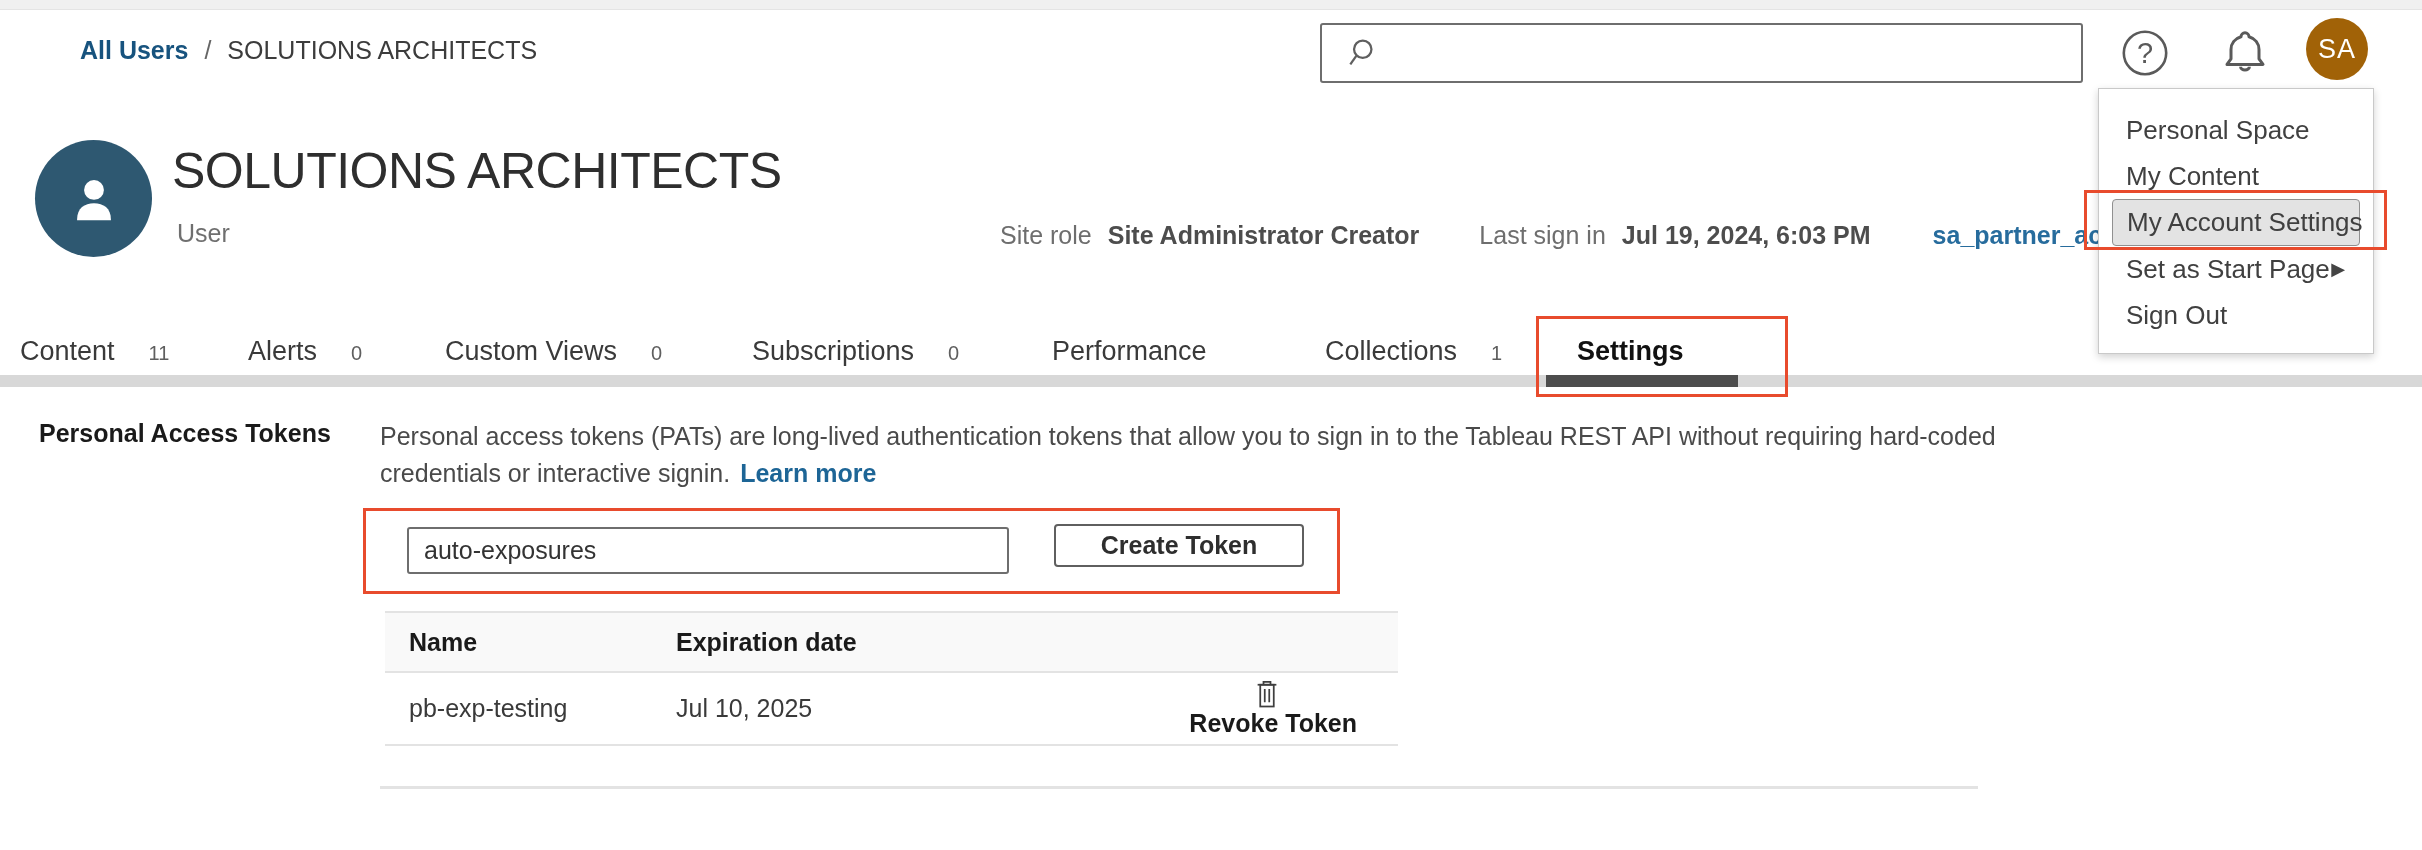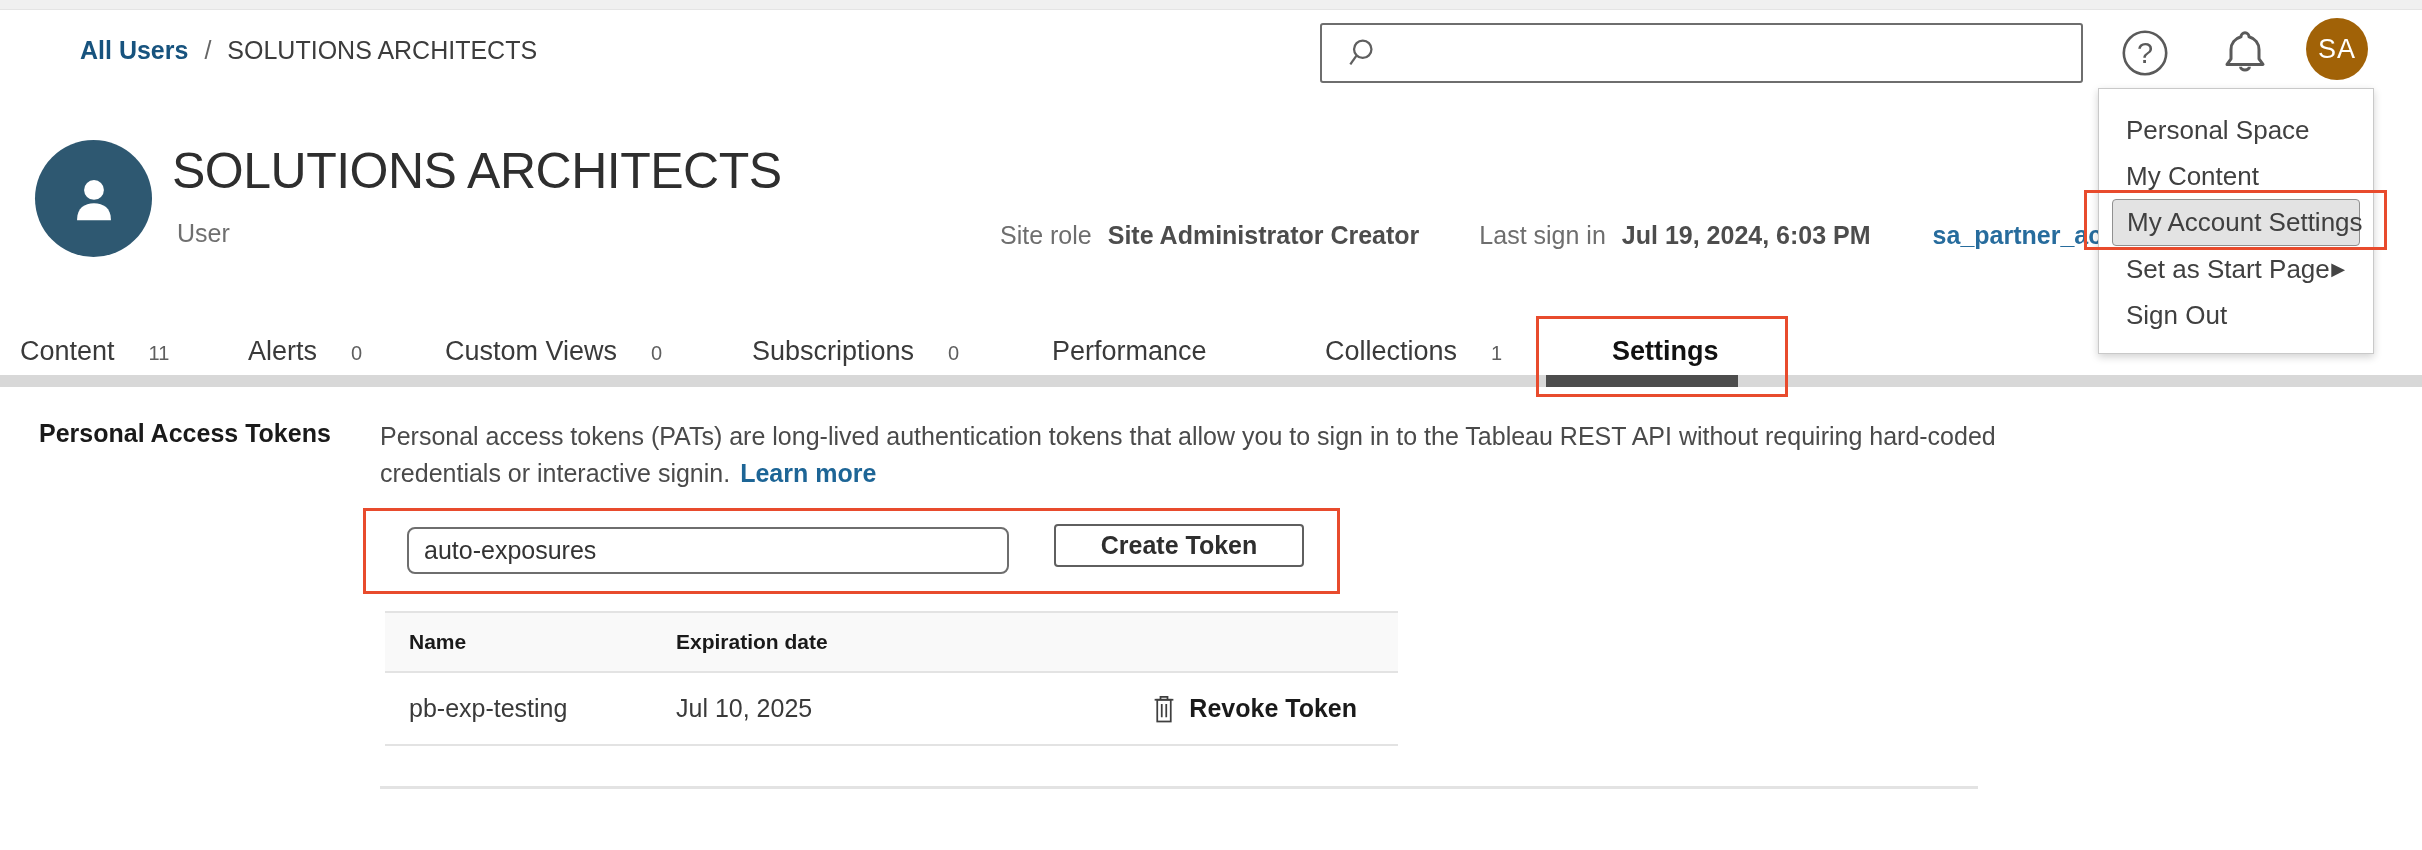--- a/index.html
+++ b/index.html
@@ -52,30 +52,30 @@
   .tab .count { font-size:20px; color:#5f5f5f; margin-left:34px; }
   .tab.active { font-weight:bold; color:#111; }
   .tabs-bar { position:absolute; left:0; top:375px; width:2422px; height:12px; background:#d8d8d8; }
   .tabs-bar-active { position:absolute; left:1546px; top:375px; width:192px; height:12px; background:#4d4d4d; z-index:2; }
 
   
   .section-label { position:absolute; left:39px; top:419px; font-size:25px; font-weight:bold; color:#1a1a1a; }
   .section-desc { position:absolute; left:380px; top:418px; width:1625px; font-size:25px; line-height:37px; color:#4a4a4a; }
   .learn-more { color:#1d6596; font-weight:bold; margin-left:10px; cursor:pointer; }
 
-  .token-input { position:absolute; left:407px; top:527px; width:602px; height:47px; border:2px solid #6e6e6e; border-radius:8px; font-family:"Liberation Sans",sans-serif; font-size:25px; color:#333; padding-left:15px; outline:none; }
+  .token-input { position:absolute; left:407px; top:527px; width:602px; height:47px; border:2px solid #6e6e6e; border-radius:3px; font-family:"Liberation Sans",sans-serif; font-size:25px; color:#333; padding-left:15px; outline:none; }
   .create-btn { position:absolute; left:1054px; top:524px; width:250px; height:43px; background:#fff; border:2px solid #5f5f5f; border-radius:4px; font-family:"Liberation Sans",sans-serif; font-size:25px; font-weight:bold; color:#2e2e2e; cursor:pointer; }
 
   
   .tok-table { position:absolute; left:385px; top:611px; width:1013px; }
-  .tok-head { display:flex; align-items:center; height:62px; background:#f9f9f9; border-top:2px solid #e3e3e3; border-bottom:2px solid #e3e3e3; font-size:21px; font-weight:bold; color:#1a1a1a; }
+  .tok-head { display:flex; align-items:center; height:62px; background:#f9f9f9; border-top:2px solid #e3e3e3; border-bottom:2px solid #e3e3e3; font-size:25px; font-weight:bold; color:#1a1a1a; }
   .tok-row { display:flex; align-items:center; height:73px; border-bottom:2px solid #e3e3e3; font-size:25px; color:#3a3a3a; }
   .col-name { width:291px; padding-left:24px; }
   .col-exp { flex:1; }
-  .col-action { display:flex; align-items:center; margin-right:41px; cursor:pointer; }
+  .col-action { display:flex; align-items:center; margin-right:41px; cursor:pointer;flex-direction:column; }
   .col-action svg { margin-right:12px; }
   .revoke-label { font-weight:bold; color:#1a1a1a; }
 
   .bottom-divider { position:absolute; left:380px; top:786px; width:1598px; height:3px; background:#e3e3e3; }
 </style>
 </head>
 <body>
 
 <div class="stage">
 
@@ -134,21 +134,21 @@
   </div>
   <div class="tab" style="left:752px;">
     <span>Subscriptions</span><span class="count">0</span>
   </div>
   <div class="tab" style="left:1052px;">
     <span>Performance</span>
   </div>
   <div class="tab" style="left:1325px;">
     <span>Collections</span><span class="count">1</span>
   </div>
-  <div class="tab active" style="left:1612px;">
+  <div class="tab active" style="left:1577px;">
     <span>Settings</span>
   </div>
   <div class="tabs-bar"></div>
   <div class="tabs-bar-active"></div>
 
   <div class="section-label">Personal Access Tokens</div>
   <div class="section-desc">
     <span>Personal access tokens (PATs) are long-lived authentication tokens that allow you to sign in to the Tableau REST API without requiring hard-coded credentials or interactive signin.</span><span class="learn-more">Learn more</span>
   </div>
 

